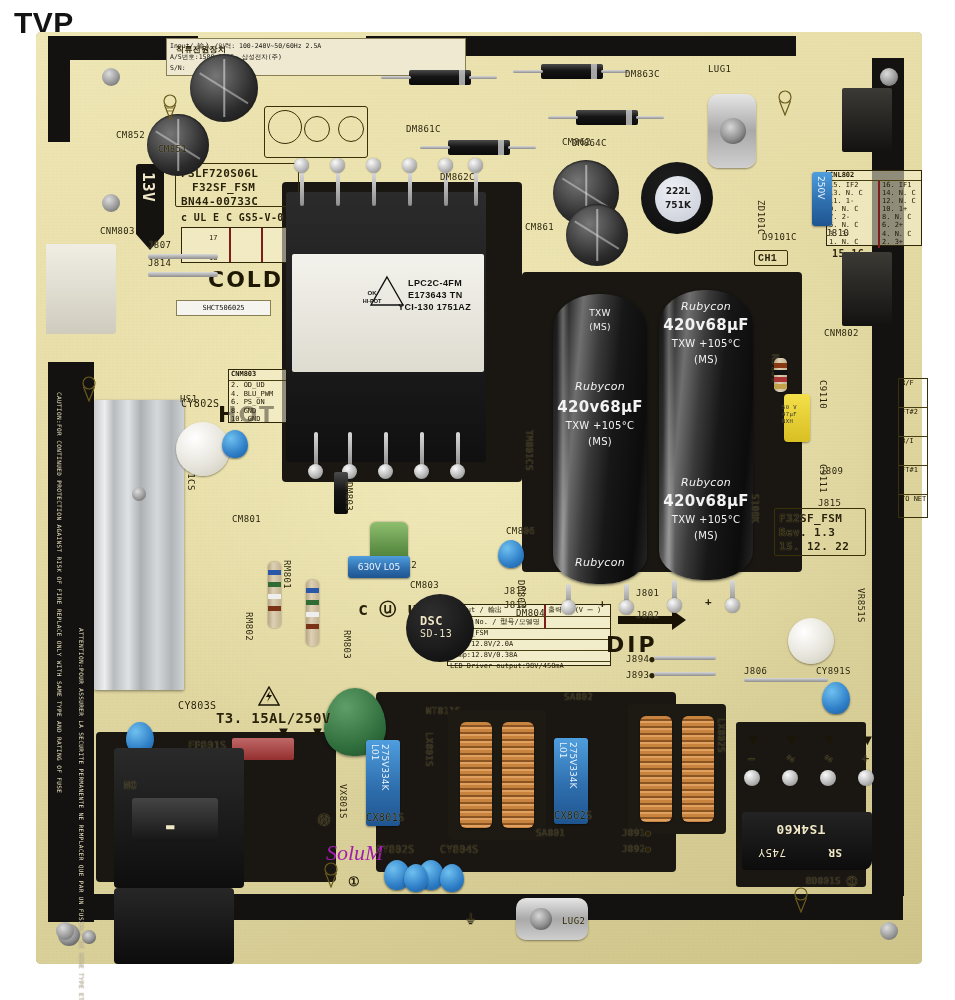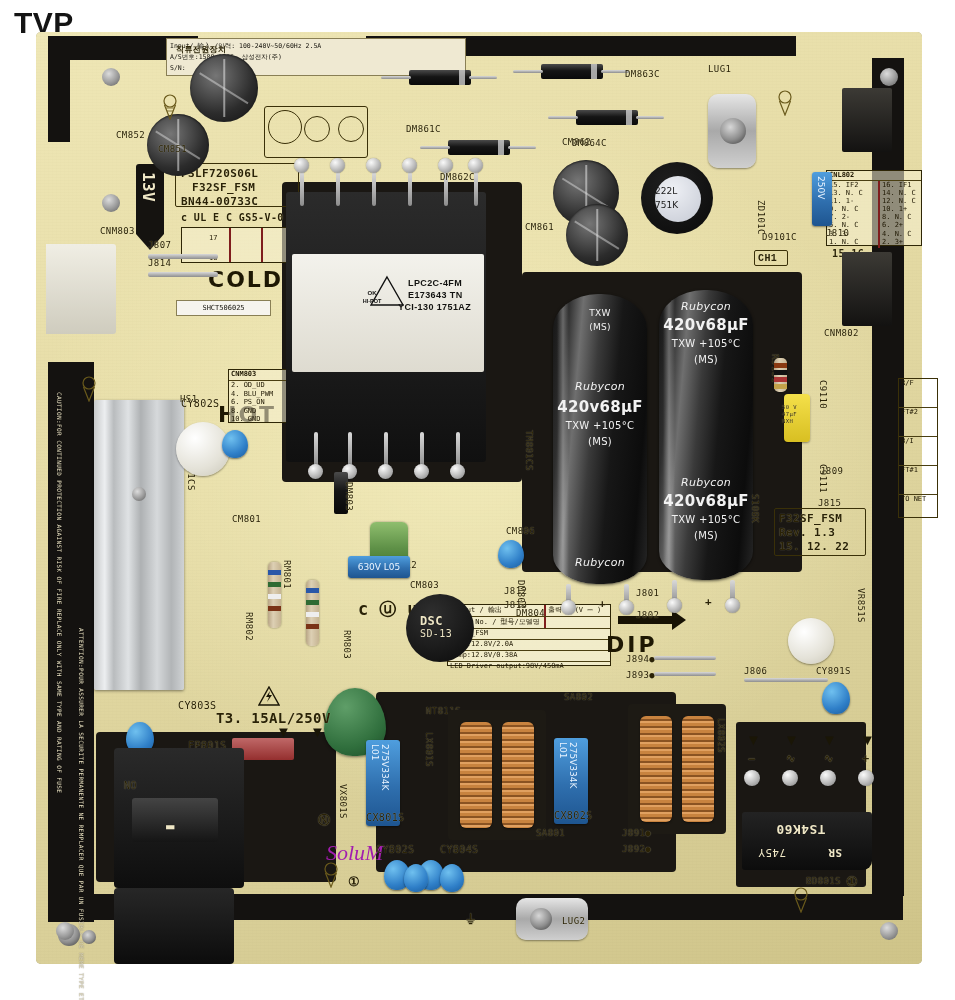--- a/index.html
+++ b/index.html
@@ -106,22 +106,22 @@
   .connector{position:absolute;background:linear-gradient(180deg,#3c3a35,#131211);border-radius:2px;}
   .conn-white{position:absolute;background:linear-gradient(180deg,#f0eee4,#cfccbe);border-radius:2px;}
 
   .bridge{position:absolute;border-radius:3px 3px 9px 3px;background:linear-gradient(180deg,#232323,#0c0c0c);}
   .switch{position:absolute;background:linear-gradient(180deg,#2a2a2a,#0e0e0e);border-radius:4px;}
   .switch .rocker{position:absolute;background:linear-gradient(180deg,#444,#151515);border-radius:3px;}
 
   .varistor{position:absolute;border-radius:50%;
      background:radial-gradient(circle at 40% 32%,#1f1f1f,#0a0a0a);}
   .varistor .disc{position:absolute;border-radius:50%;background:radial-gradient(circle at 38% 30%,#eef0f5,#c6cad4);}
-  .varistor .disc span{position:absolute;width:100%;text-align:left;color:#1b1b1b;
-     font-family:"DejaVu Sans",sans-serif;font-size:9px;font-weight:normal;}
+  .varistor .disc span{position:absolute;width:100%;text-align:center;color:#1b1b1b;
+     font-family:"DejaVu Sans",sans-serif;font-size:9px;font-weight:bold;}
 
   .icecream{position:absolute;color:#5a4a14;font-size:13px;}
   .tri{position:absolute;width:0;height:0;}
 
   .arrow-down{position:absolute;color:#1a1606;font-size:15px;font-weight:bold;line-height:1;}
 
   .barcode{position:absolute;background:#fff;border:1px solid #8b8256;display:flex;flex-direction:column;
      align-items:center;justify-content:center;}
   .bars{width:84%;height:22px;
     background-image:repeating-linear-gradient(90deg,#111 0 1px,#fff 1px 3px,#111 3px 5px,#fff 5px 6px,#111 6px 8px,#fff 8px 11px);}
@@ -416,21 +416,21 @@
 
     <div class="connector" style="left:806px;top:220px;width:50px;height:74px;"></div>
     <div class="connector" style="left:806px;top:56px;width:50px;height:64px;"></div>
     <div class="silk" style="left:788px;top:296px;">CNM802</div>
 
     <div class="filmcap" style="left:776px;top:140px;width:20px;height:54px;">
       <span class="rot90" style="position:absolute;left:14px;top:4px;font-size:9px;">250V</span>
     </div>
     <div class="silk" style="left:790px;top:196px;">J810</div>
 
-    <div class="tbl" style="left:862px;top:346px;width:40px;height:140px;background:rgba(0,0,0,0);border-color:#3a3008;">
+    <div class="tbl" style="left:862px;top:346px;width:30px;height:140px;background:rgba(0,0,0,0);border-color:#3a3008;">
       <div class="row" style="height:28px;">
           <div class="c" style="flex:1;">R/F</div>
         </div>
       <div class="row" style="height:28px;">
           <div class="c" style="flex:1;">FT#2</div>
         </div>
       <div class="row" style="height:28px;">
           <div class="c" style="flex:1;">B/I</div>
         </div>
       <div class="row" style="height:28px;">

